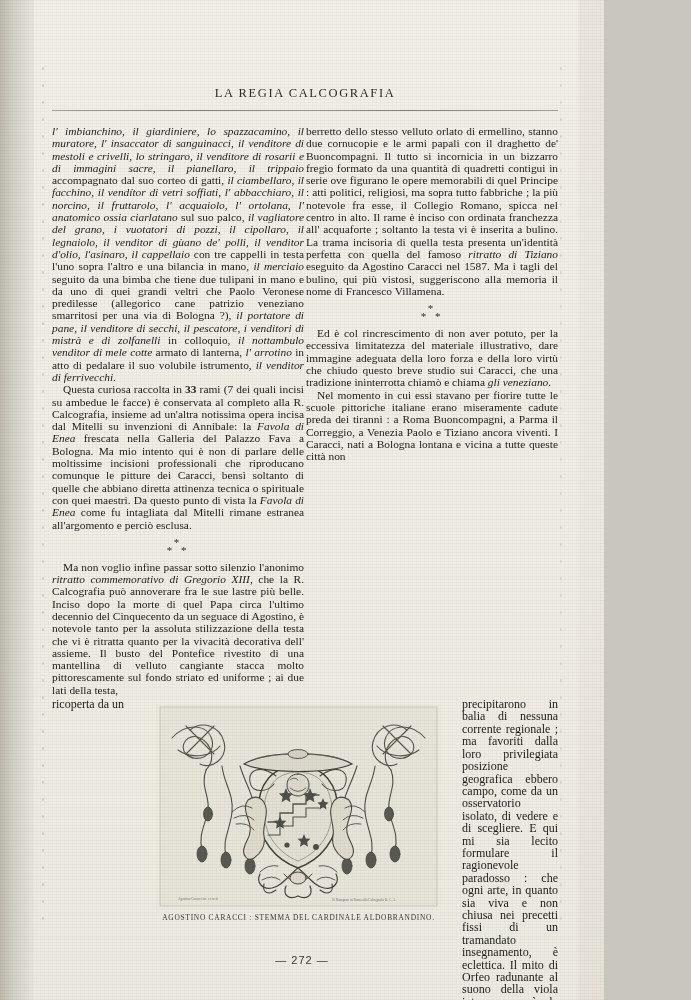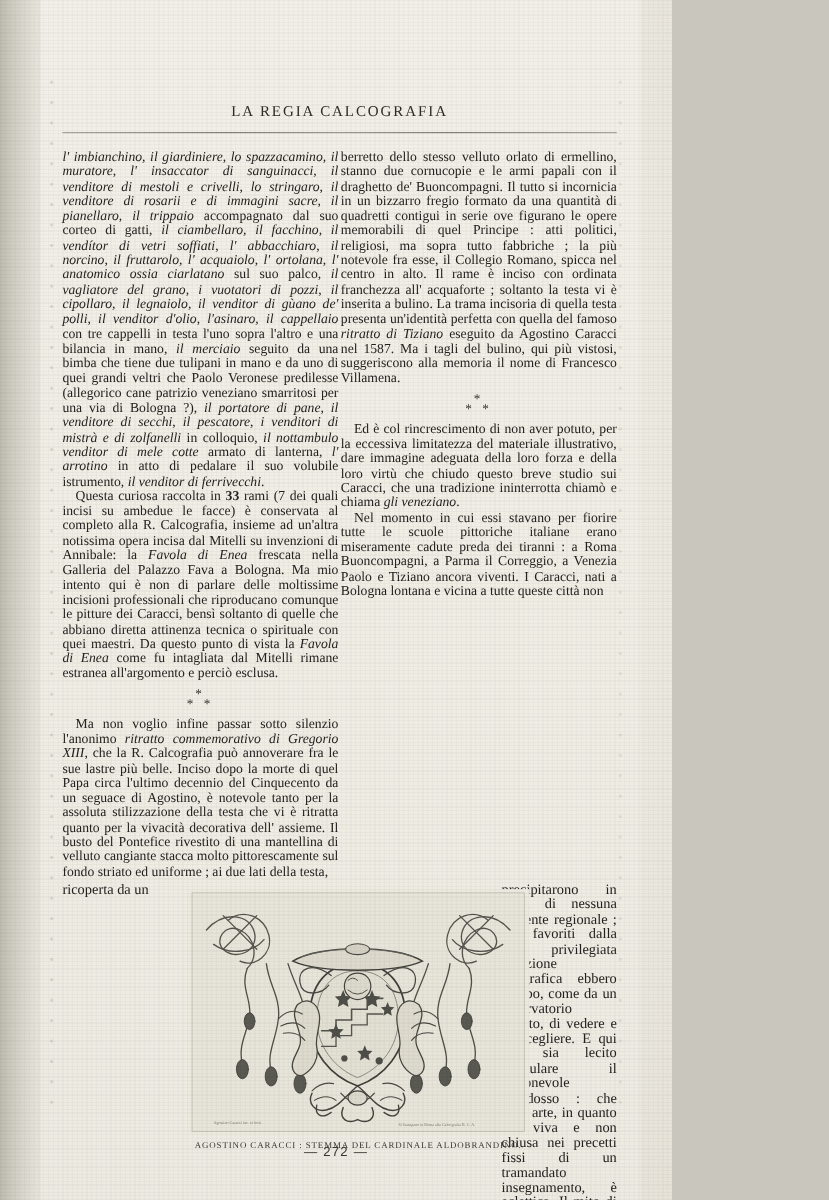--- a/index.html
+++ b/index.html
@@ -3,21 +3,21 @@
 <meta charset="utf-8">
 <title>La Regia Calcografia — p. 272</title>
 <style>
   html,body{margin:0;padding:0;}
   body{
     width:691px;height:1000px;overflow:hidden;
     background:#c9c6bd;
     font-family:"Liberation Serif",ّ serif;
   }
   #page{
-    position:relative;width:560px;height:1000px;
+    position:relative;width:604px;height:1000px;
     background:
       radial-gradient(ellipse at 50% 40%, #f3f1ea 0%, #efece4 55%, #e6e2d8 100%);
   }
   
   #page:before{
     content:"";position:absolute;left:0;top:0;width:34px;height:100%;
     background:linear-gradient(to right,#b9b5aa 0%,#ceccc2 35%,#e9e6dd 100%);
     opacity:.9;
   }
   #page:after{

